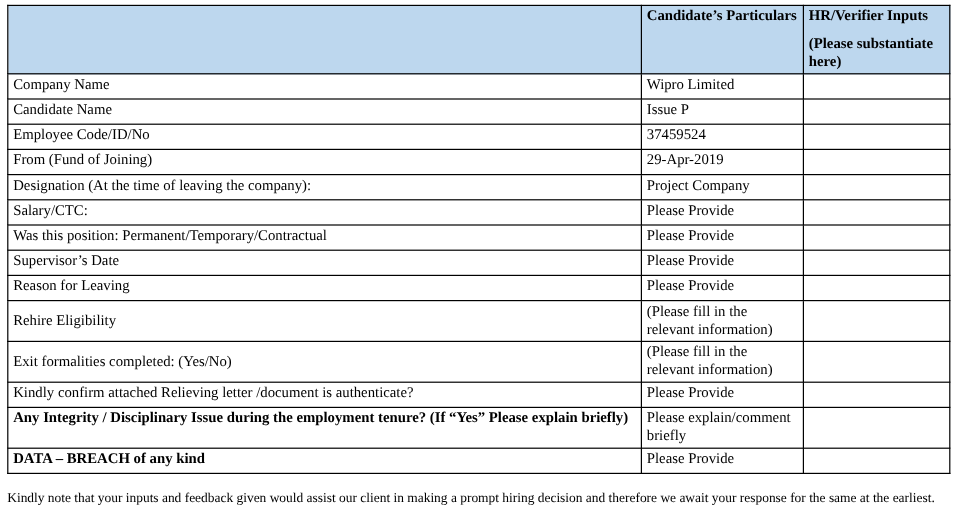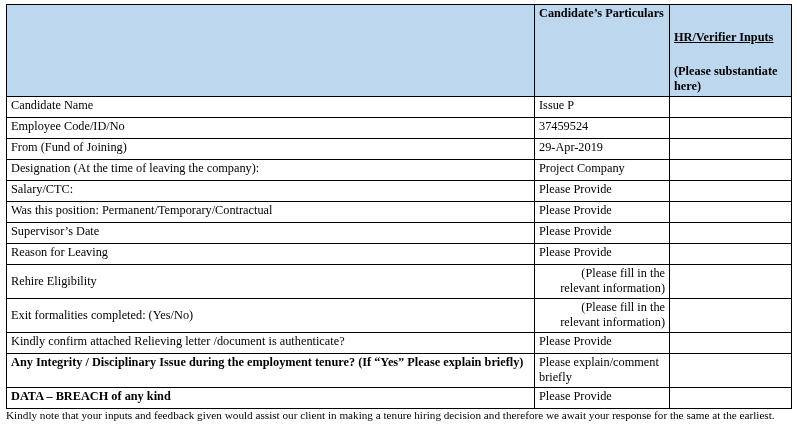--- a/index.html
+++ b/index.html
@@ -45,31 +45,29 @@
   }
   td.head.tall {
     height: 52px;
   }
   td.head.verifier {
     vertical-align: top;
     padding-top: 1px;
   }
   td.head.verifier .line1 {
     display: block;
-    text-decoration: underline;
-    margin-top: 24px;
   }
   td.head.verifier .line2 {
     display: block;
-    margin-top: 19px;
+    margin-top: 8px;
   }
   td.label { }
   td.label.bold { font-weight: bold; }
   td.val { }
-  td.tallrow { height: 37px; vertical-align: top; text-align: right; }
+  td.tallrow { height: 37px; vertical-align: top; }
   td.label.mid { vertical-align: middle; }
   .note {
     position: absolute;
     left: 6px;
     top: 408px;
     width: 785px;
     font-size: 11.2px;
     line-height: 1.25;
   }
   .empty { }
@@ -87,20 +85,25 @@
     </colgroup>
     <tbody>
       <tr>
         <td class="head tall"></td>
         <td class="head tall">Candidate’s Particulars</td>
         <td class="head tall verifier">
           <span class="line1">HR/Verifier Inputs</span>
           <span class="line2">(Please substantiate here)</span>
         </td>
       </tr>
+    <tr>
+          <td class="label">Company Name</td>
+          <td class="val">Wipro Limited</td>
+          <td class="empty"></td>
+        </tr>
         <tr>
           <td class="label">Candidate Name</td>
           <td class="val">Issue P</td>
           <td class="empty"></td>
         </tr>
         <tr>
           <td class="label">Employee Code/ID/No</td>
           <td class="val">37459524</td>
           <td class="empty"></td>
         </tr>
@@ -155,14 +158,14 @@
           <td class="empty"></td>
         </tr>
         <tr>
           <td class="label bold">DATA – BREACH of any kind</td>
           <td class="val">Please Provide</td>
           <td class="empty"></td>
         </tr>
       </tbody>
   </table>
 
-  <div class="note">Kindly note that your inputs and feedback given would assist our client in making a tenure hiring decision and therefore we await your response for the same at the earliest.</div>
+  <div class="note">Kindly note that your inputs and feedback given would assist our client in making a prompt hiring decision and therefore we await your response for the same at the earliest.</div>
 </div>
 
 </body></html>

